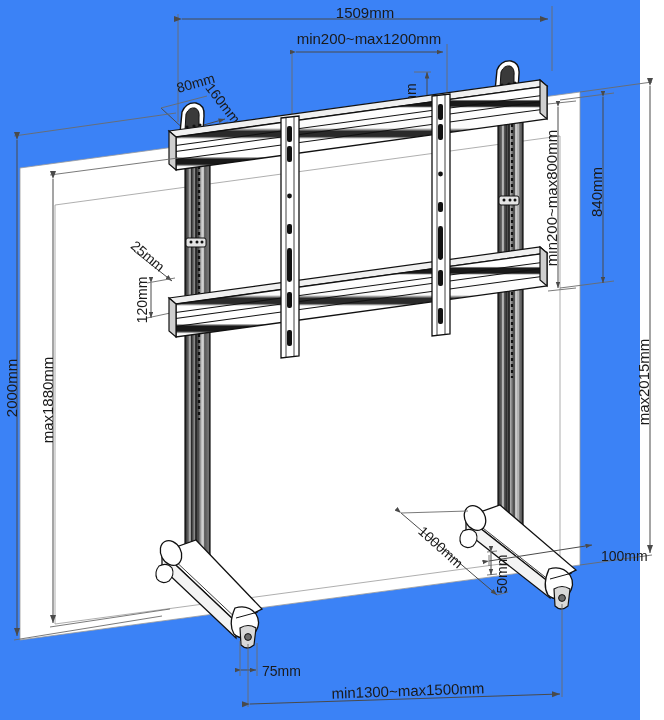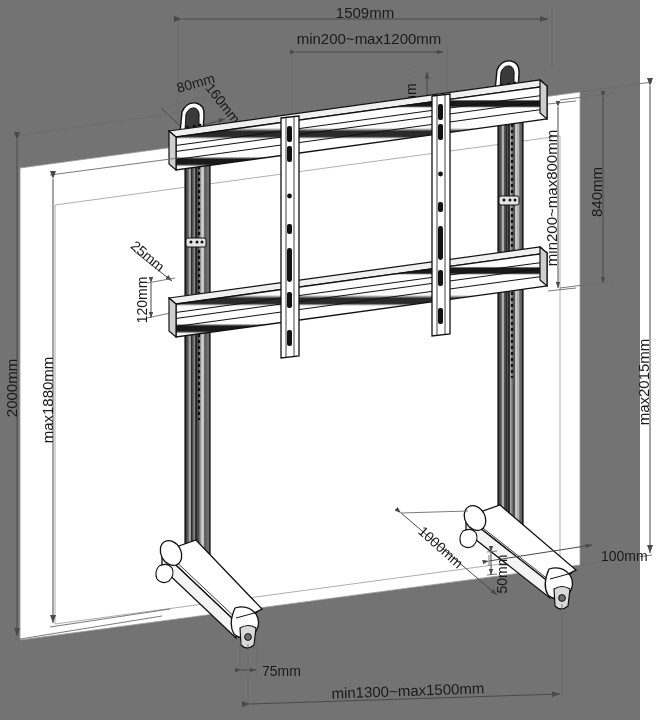--- a/index.html
+++ b/index.html
@@ -2,21 +2,21 @@
 <html><head>
 <meta charset="utf-8">
 <title>Mobile Display Stand Dimension Drawing</title>
 <style>
   html,body{margin:0;padding:0;background:#ffffff;}
   body{
     width:664px;height:720px;overflow:hidden;
     font-family:"Liberation Sans", sans-serif;
     color:#1a1a1a;
   }
-  #stage{position:relative;width:640px;height:720px;background:#737373;}
+  #stage{position:relative;width:640px;height:720px;background:#3b82f6;}
   svg{display:block;}
   .dimline{stroke:#4a4a4a;stroke-width:1;fill:none;}
   .extline{stroke:#6b6b6b;stroke-width:0.9;fill:none;}
   .dimtext{
     font-family:"Liberation Sans", sans-serif;
     font-size:15px;
     fill:#1a1a1a;
     dominant-baseline:middle;
   }
   .dimtext.small{font-size:14px;}

